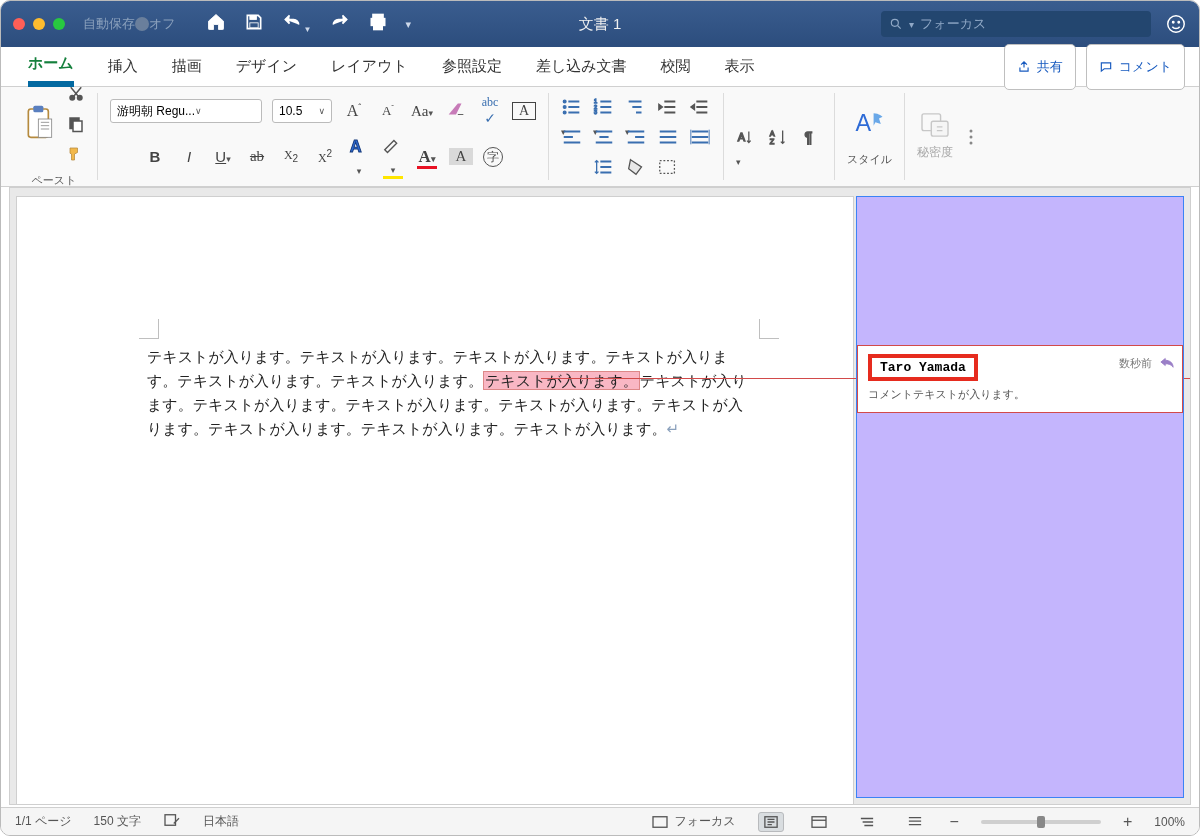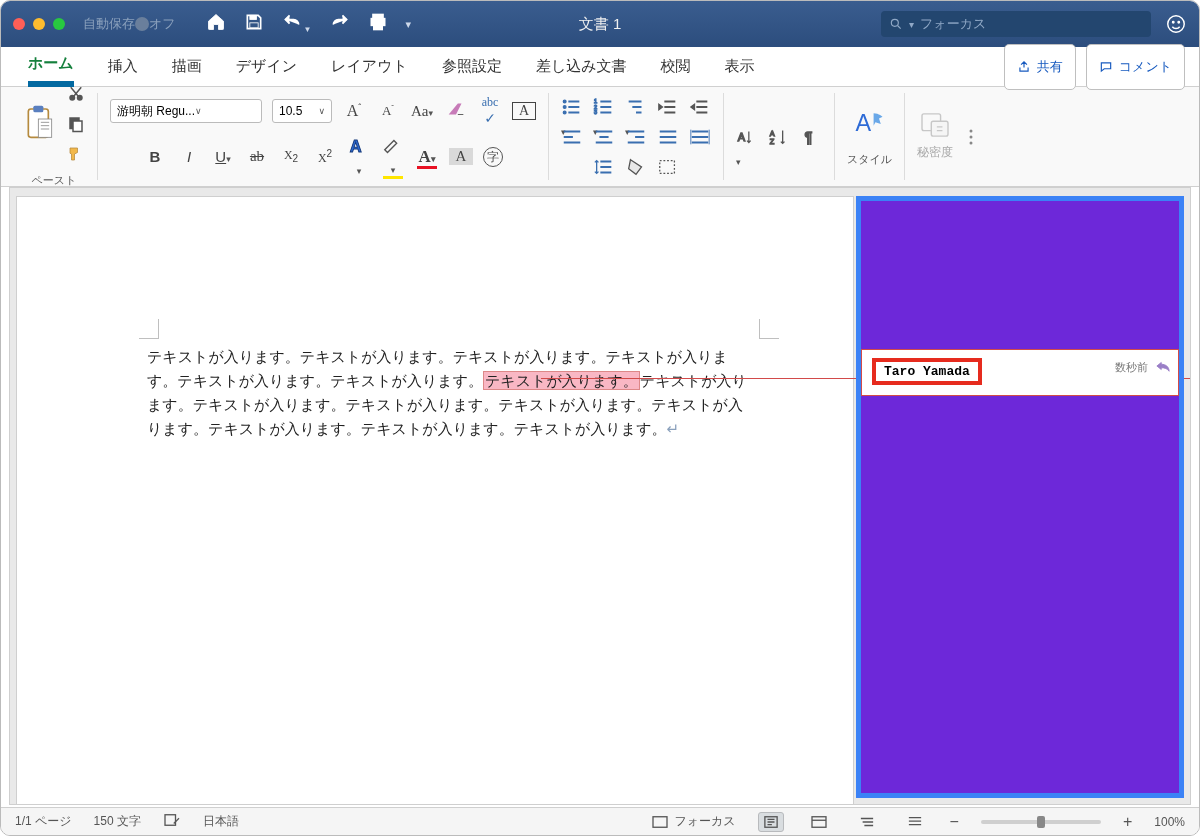--- a/index.html
+++ b/index.html
@@ -59,21 +59,21 @@
 .content { position:absolute; left:130px; top:148px; width:606px; font-size:15px; line-height:1.6; color:#222; font-family:"Yu Mincho","Hiragino Mincho ProN",serif; }
 .content .hl-text { background:#f9b7c4; border:1px solid #d88; padding:0 1px; }
 .corner { position:absolute; width:20px; height:20px; border-color:#bfbfbf; }
 .corner.tl { left:122px; top:122px; border-right:1px solid #bfbfbf; border-bottom:1px solid #bfbfbf; }
 .corner.tr { left:742px; top:122px; border-left:1px solid #bfbfbf; border-bottom:1px solid #bfbfbf; }
 
 
 .cline { position:absolute; top:181px; left:524px; right:-340px; height:1px; background:#d24a4a; }
 
 
-.comments { position:absolute; left:846px; top:8px; right:6px; bottom:6px; background:#6d28d9; border:5px solid #3b82f6; }
+.comments { position:absolute; left:846px; top:8px; right:6px; bottom:6px; background:#c4b5fd; border:1px solid #3b82f6; }
 .comment { position:absolute; top:148px; left:0; right:0; border:1px solid #d24a4a; background:#fff; padding:8px 10px 10px; }
 .comment .namebox { display:inline-block; border:4px solid #e62b1e; padding:2px 8px; font-family:"Courier New",monospace; font-size:13px; font-weight:bold; background:#fff; }
 .comment .time { position:absolute; right:30px; top:10px; font-size:11px; color:#777; }
 .comment .reply { position:absolute; right:8px; top:8px; }
 .comment .reply svg{width:14px;height:12px;stroke:#9a7fc7;fill:#9a7fc7}
 .comment .ctext { font-size:11px; color:#555; margin-top:6px; }
 
 
 .status { position:absolute; bottom:0; left:0; right:0; height:28px; background:#f5f5f5; border-top:1px solid #cfcfcf; display:flex; align-items:center; padding:0 14px; font-size:12px; color:#555; gap:22px; }
 .status .sp { flex:1; }
@@ -344,20 +344,21 @@
     <div class="cline"></div>
   </div>
 
   <div class="comments">
     <div class="comment">
       <span class="namebox">Taro Yamada</span>
       <span class="time">数秒前</span>
       <span class="reply"><svg viewBox="0 0 16 12">
             <path d="M6 2 1 6l5 4V8c4 0 7 1 9 4 0-5-4-8-9-8Z"></path>
           </svg></span>
+      <div class="ctext">コメントテキストが入ります。</div>
     </div>
   </div>
 </div>
 
 <div class="status">
   <span>1/1 ページ</span>
   <span>150 文字</span>
   <span><svg viewBox="0 0 20 16">
         <rect x="2" y="2" width="12" height="12" fill="none"></rect>
         <path d="M12 12 18 6"></path>

